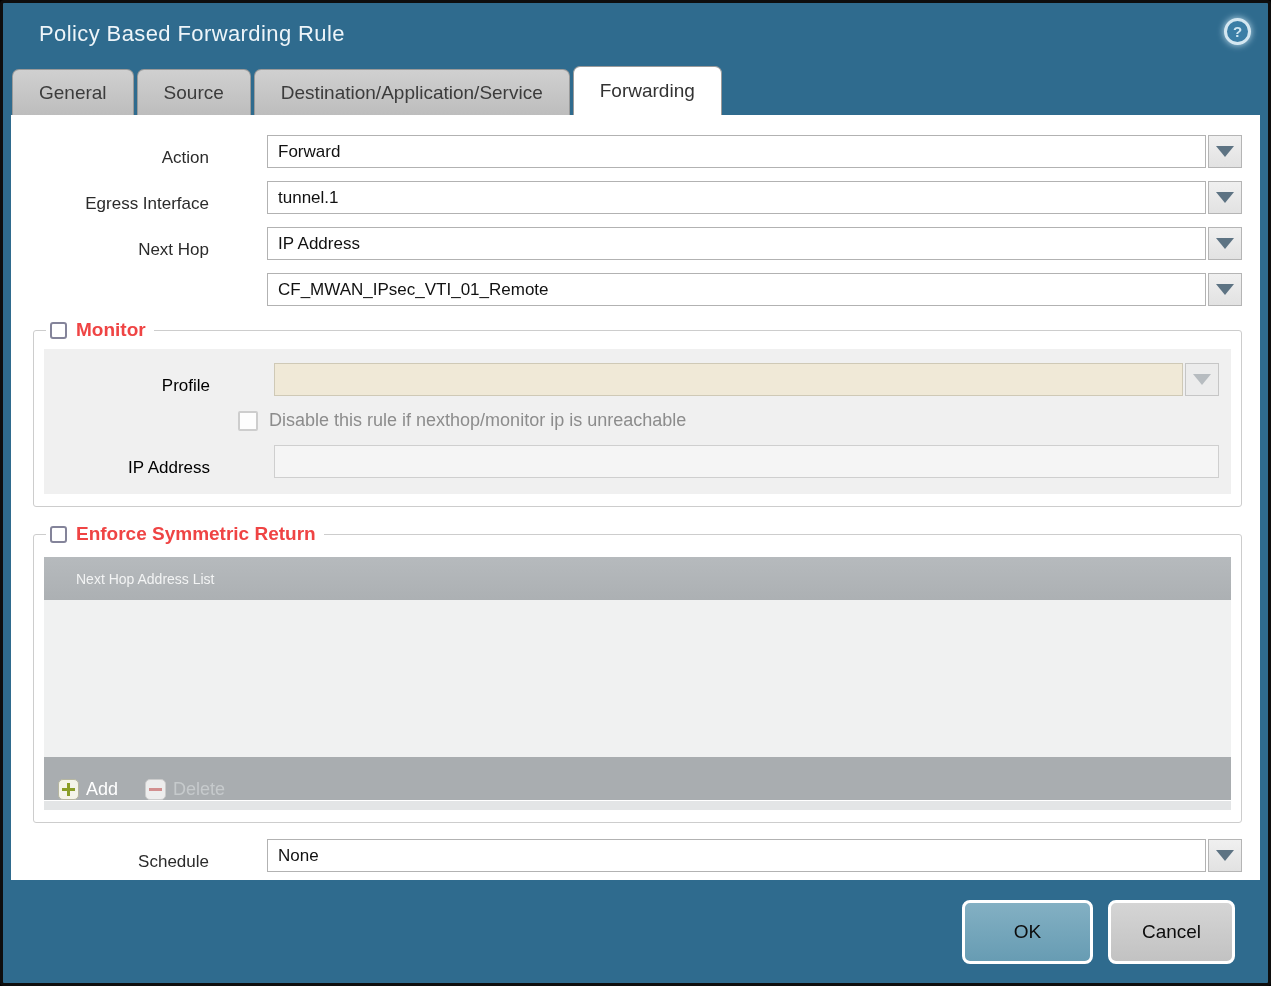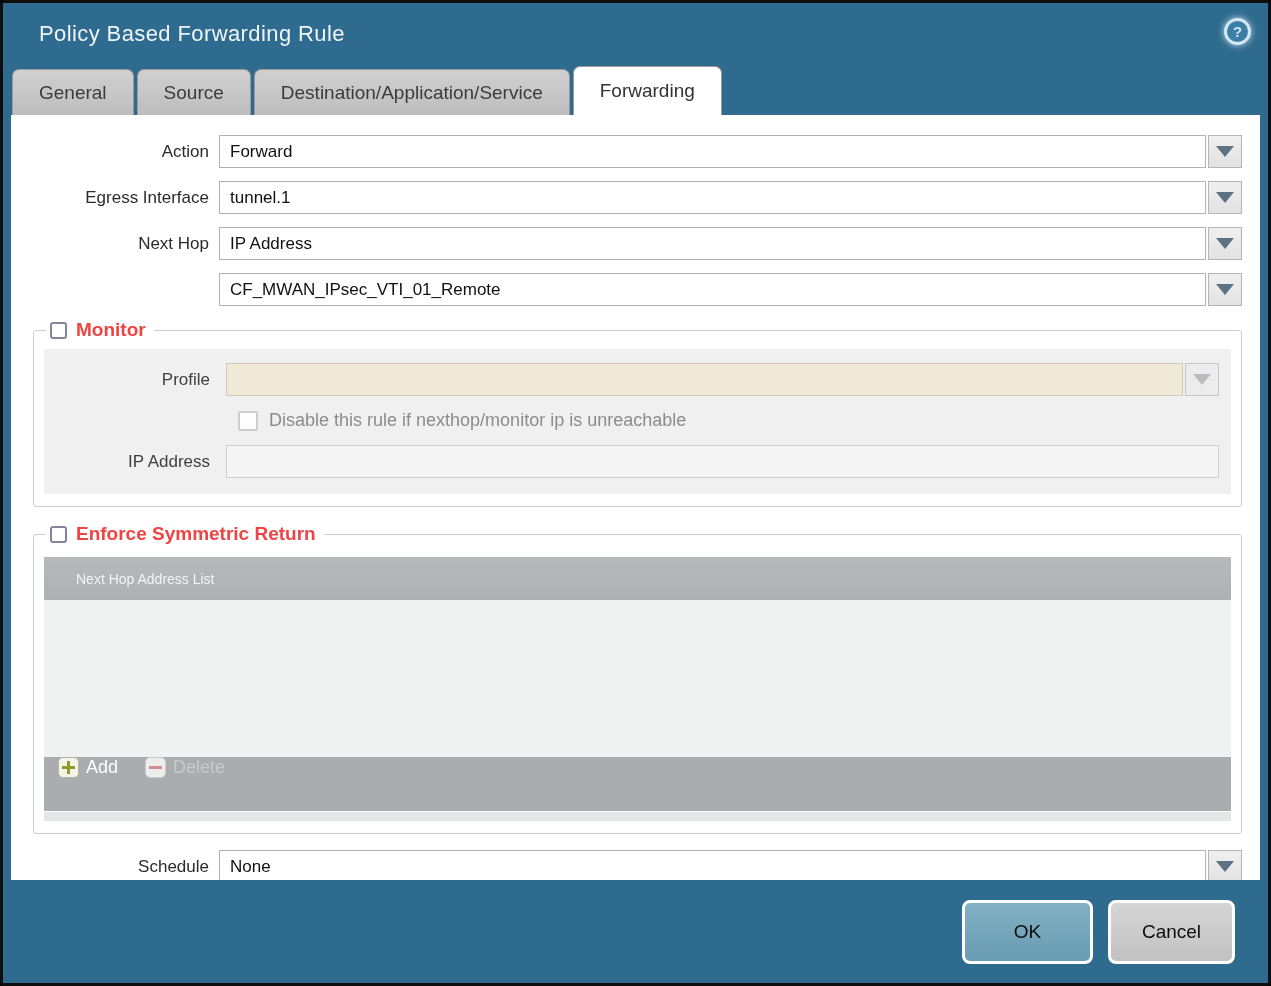--- a/index.html
+++ b/index.html
@@ -39,21 +39,21 @@
     font-size: 19px; color: #3c3c3c; cursor: pointer; white-space: nowrap;
   }
   .tab.active { background: #ffffff; height: 49px; color: #333; }
 
   
   .content {
     background: #fff; margin: 0 8px; height: 765px;
     padding: 20px 18px 0 8px; overflow: hidden;
   }
 
-  .form-row { display: flex; align-items: center; margin-bottom: 13px; }
+  .form-row { display: flex; align-items: flex-end; margin-bottom: 13px; gap: 48px; }
   .form-label { width: 200px; text-align: right; padding-right: 10px; font-size: 17px; color: #2b2b2b; }
   .field { flex: 1; display: flex; height: 33px; }
   .field .value {
     flex: 1; border: 1px solid #b2b2b2; background: #fff;
     display: flex; align-items: center; padding: 0 10px;
     font-size: 17px; color: #111; overflow: hidden; white-space: nowrap;
   }
   .dd-btn {
     width: 34px; margin-left: 2px;
     background: linear-gradient(#f0f0f0, #e2e2e2);
@@ -67,40 +67,40 @@
   fieldset { border: 1px solid #cdcdcd; border-radius: 3px; margin: 2px 0 16px 14px; padding: 8px 10px 12px; }
   legend { margin-left: 2px; padding: 0 8px 0 4px; }
   .legend-inner { display: flex; align-items: center; }
   .cb {
     width: 17px; height: 17px; border: 2px solid #84849a; border-radius: 3px;
     background: #fff; display: inline-block; cursor: pointer; flex: none;
   }
   .legend-text { font-size: 19px; font-weight: bold; color: #ef4444; margin-left: 9px; }
 
   .disabled-panel { background: #f0f0f0; padding: 14px 12px 16px; }
-  .disabled-panel .form-label { width: 170px; color: #404040; padding-right: 16px; }
+  .disabled-panel .form-label { width: 170px; color: #000000; padding-right: 16px; }
   .disabled-panel .form-row { margin-bottom: 14px; }
   .disabled-panel .form-row:last-child { margin-bottom: 0; }
   .field .value.beige { background: #f0e9d7; border-color: #cfc9b6; }
   .field .value.muted { background: #f5f5f5; border-color: #cfcfcf; }
   .dd-btn.disabled { background: #ececec; border-color: #c6c6c6; cursor: default; }
   .cb.disabled { width: 20px; height: 20px; border: 2px solid #cdcdcd; background: #fdfdfd; border-radius: 2px; cursor: default; }
   .disable-row { display: flex; align-items: center; margin: 0 0 14px 182px; }
   .disable-label { font-size: 18px; color: #8c8c8c; margin-left: 11px; }
 
   
   .list-table { margin-top: 4px; }
   .lt-header {
     height: 43px; background: linear-gradient(#b6babd, #acb0b3);
     color: #f3f4f4; font-size: 14px; display: flex; align-items: center; padding-left: 32px;
   }
   .lt-body { height: 157px; background: #f0f1f1; }
   .lt-footer {
-    height: 54px; background: #a9adb0;
-    display: flex; align-items: flex-start; gap: 27px; padding: 0 14px;
+    height: 43px; background: #a9adb0;
+    display: flex; align-items: flex-end; gap: 27px; padding: 0 14px;
   }
   .lt-strip { height: 9px; background: #e3e5e6; margin-top: 1px; }
   .tf-btn { display: flex; align-items: center; gap: 7px; cursor: pointer; }
   .icon-add { width: 21px; height: 21px; border-radius: 5px; background: #f4f4e9; border: 1px solid #b6b6a0; position: relative; flex: none; }
   .icon-add::before { content: ""; position: absolute; left: 3px; top: 8px; width: 13px; height: 3px; background: #8a9e28; }
   .icon-add::after  { content: ""; position: absolute; left: 8px; top: 3px; width: 3px; height: 13px; background: #8a9e28; }
   .icon-del { width: 21px; height: 21px; border-radius: 5px; background: #ededed; border: 1px solid #cccccc; position: relative; flex: none; }
   .icon-del::before { content: ""; position: absolute; left: 3px; top: 8px; width: 13px; height: 3px; background: #d28f8f; }
   .tf-label-add { color: #ffffff; font-size: 18px; }
   .tf-label-del { color: #c6cacc; font-size: 18px; }

